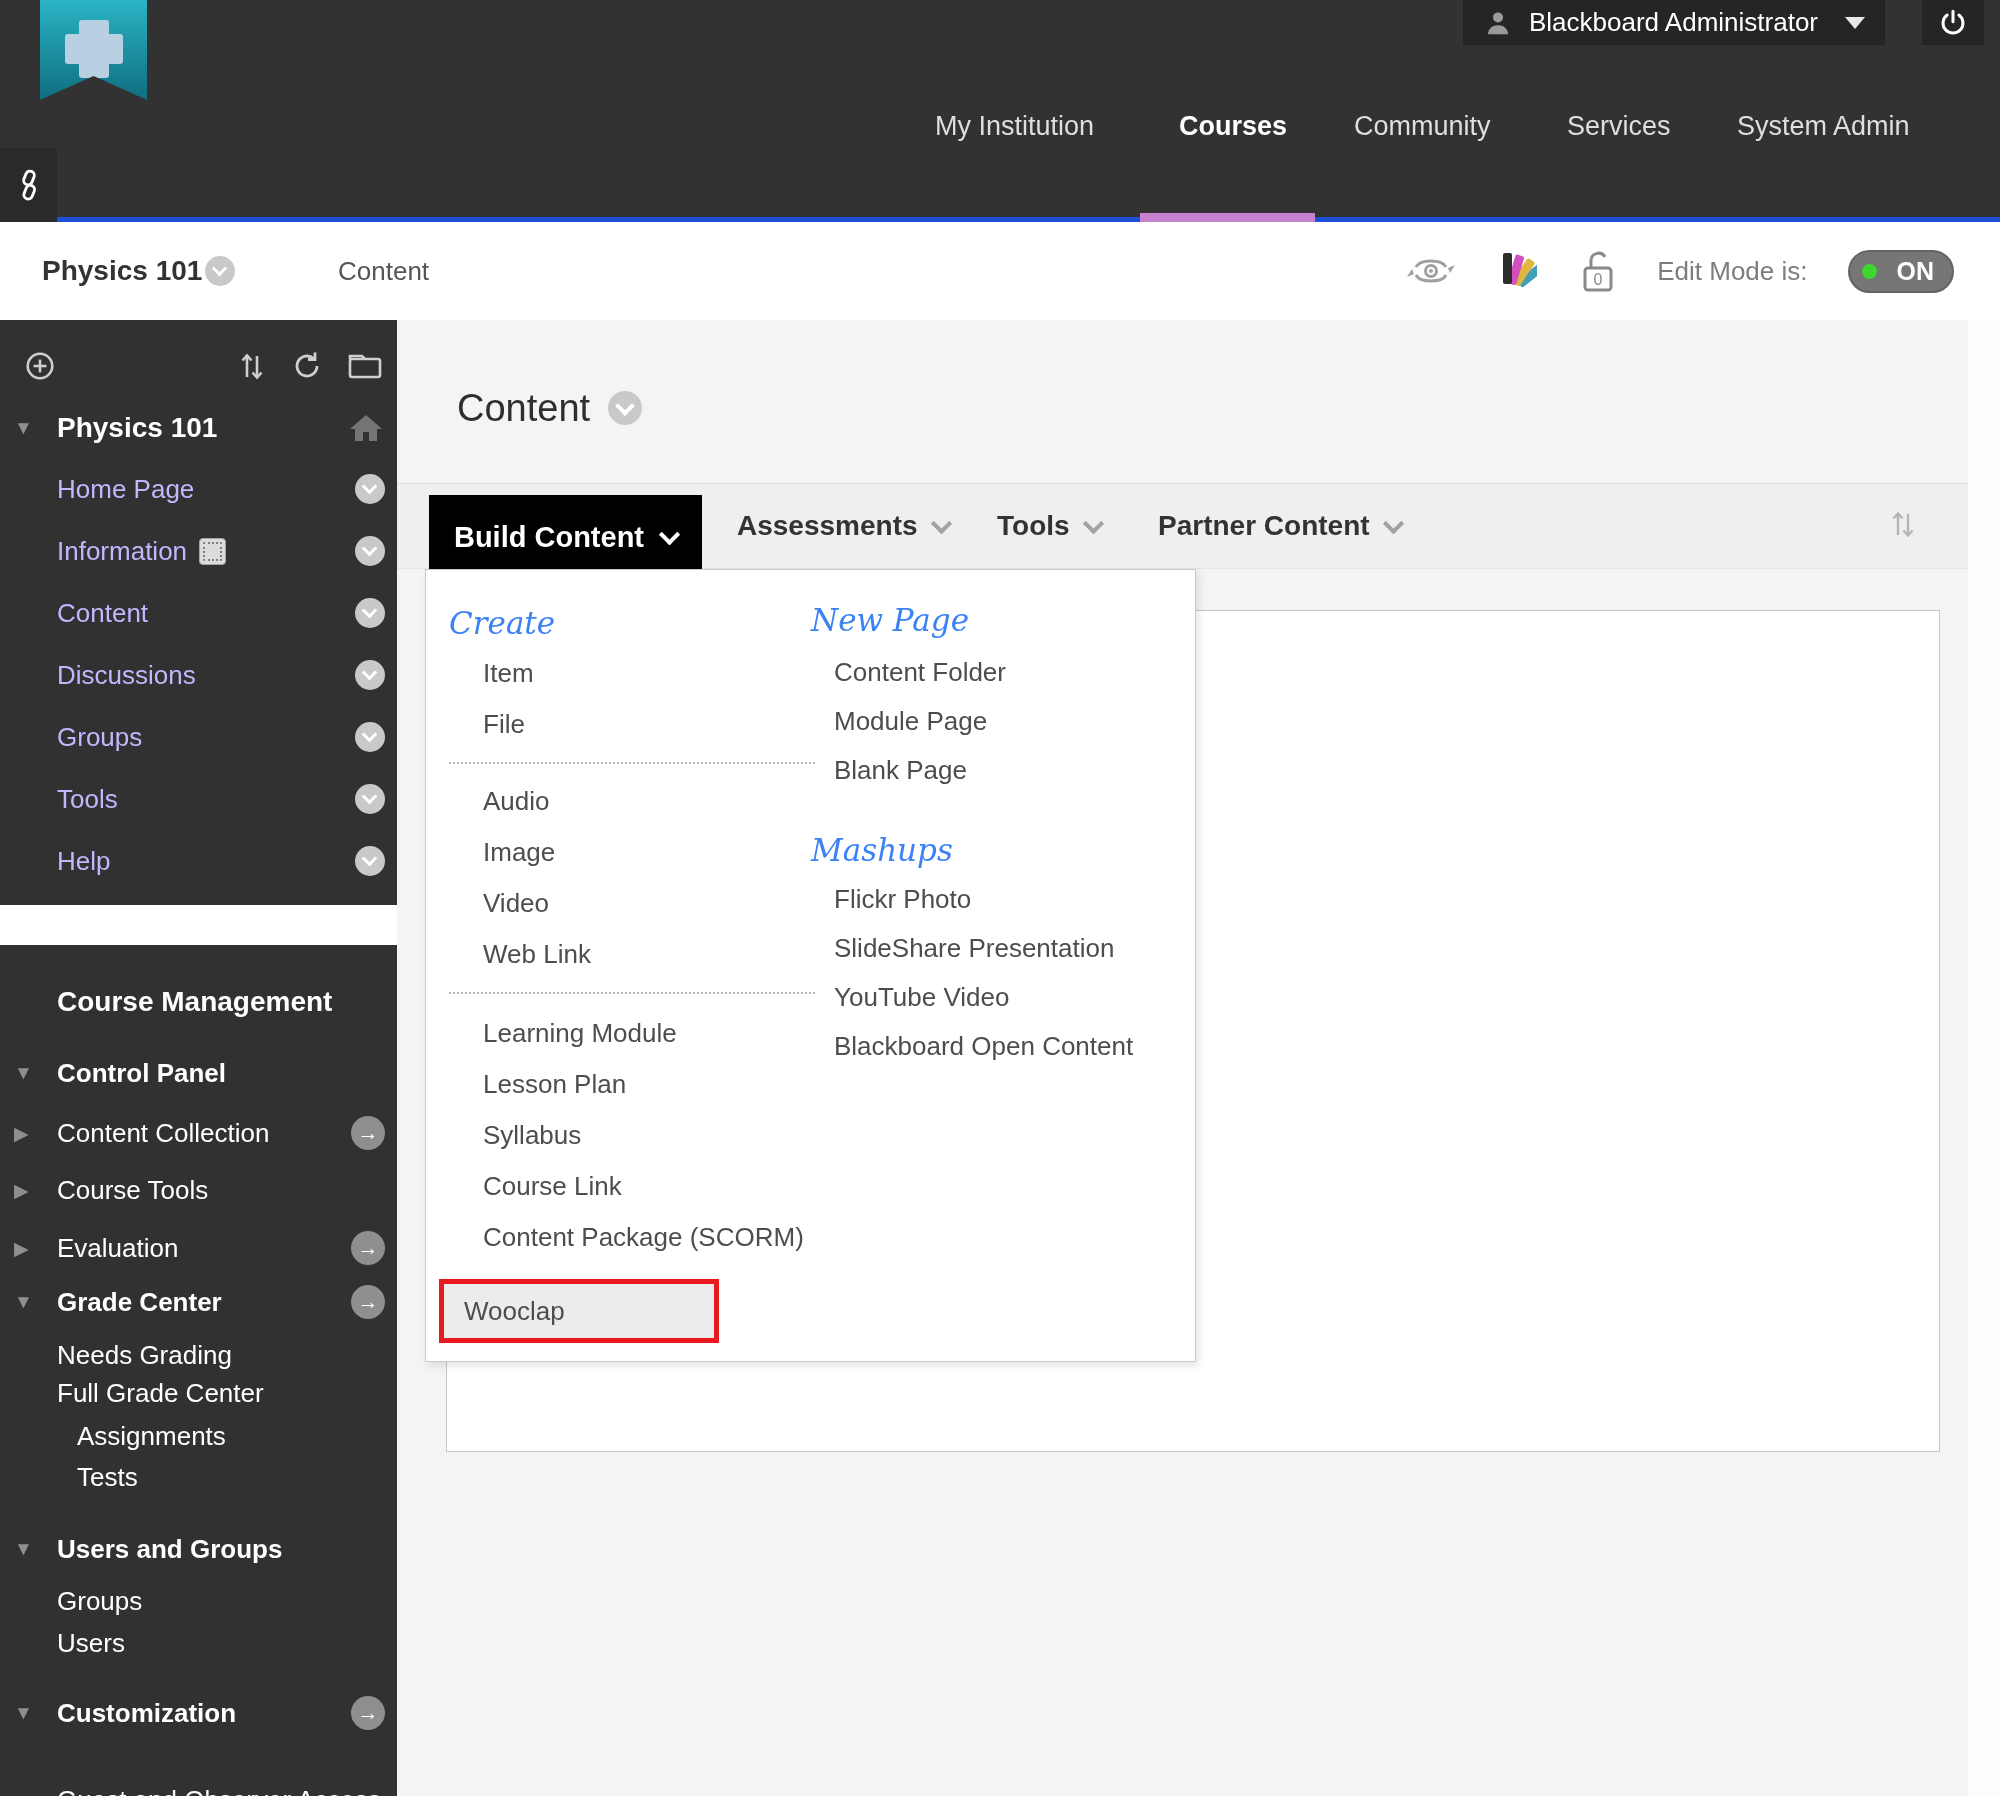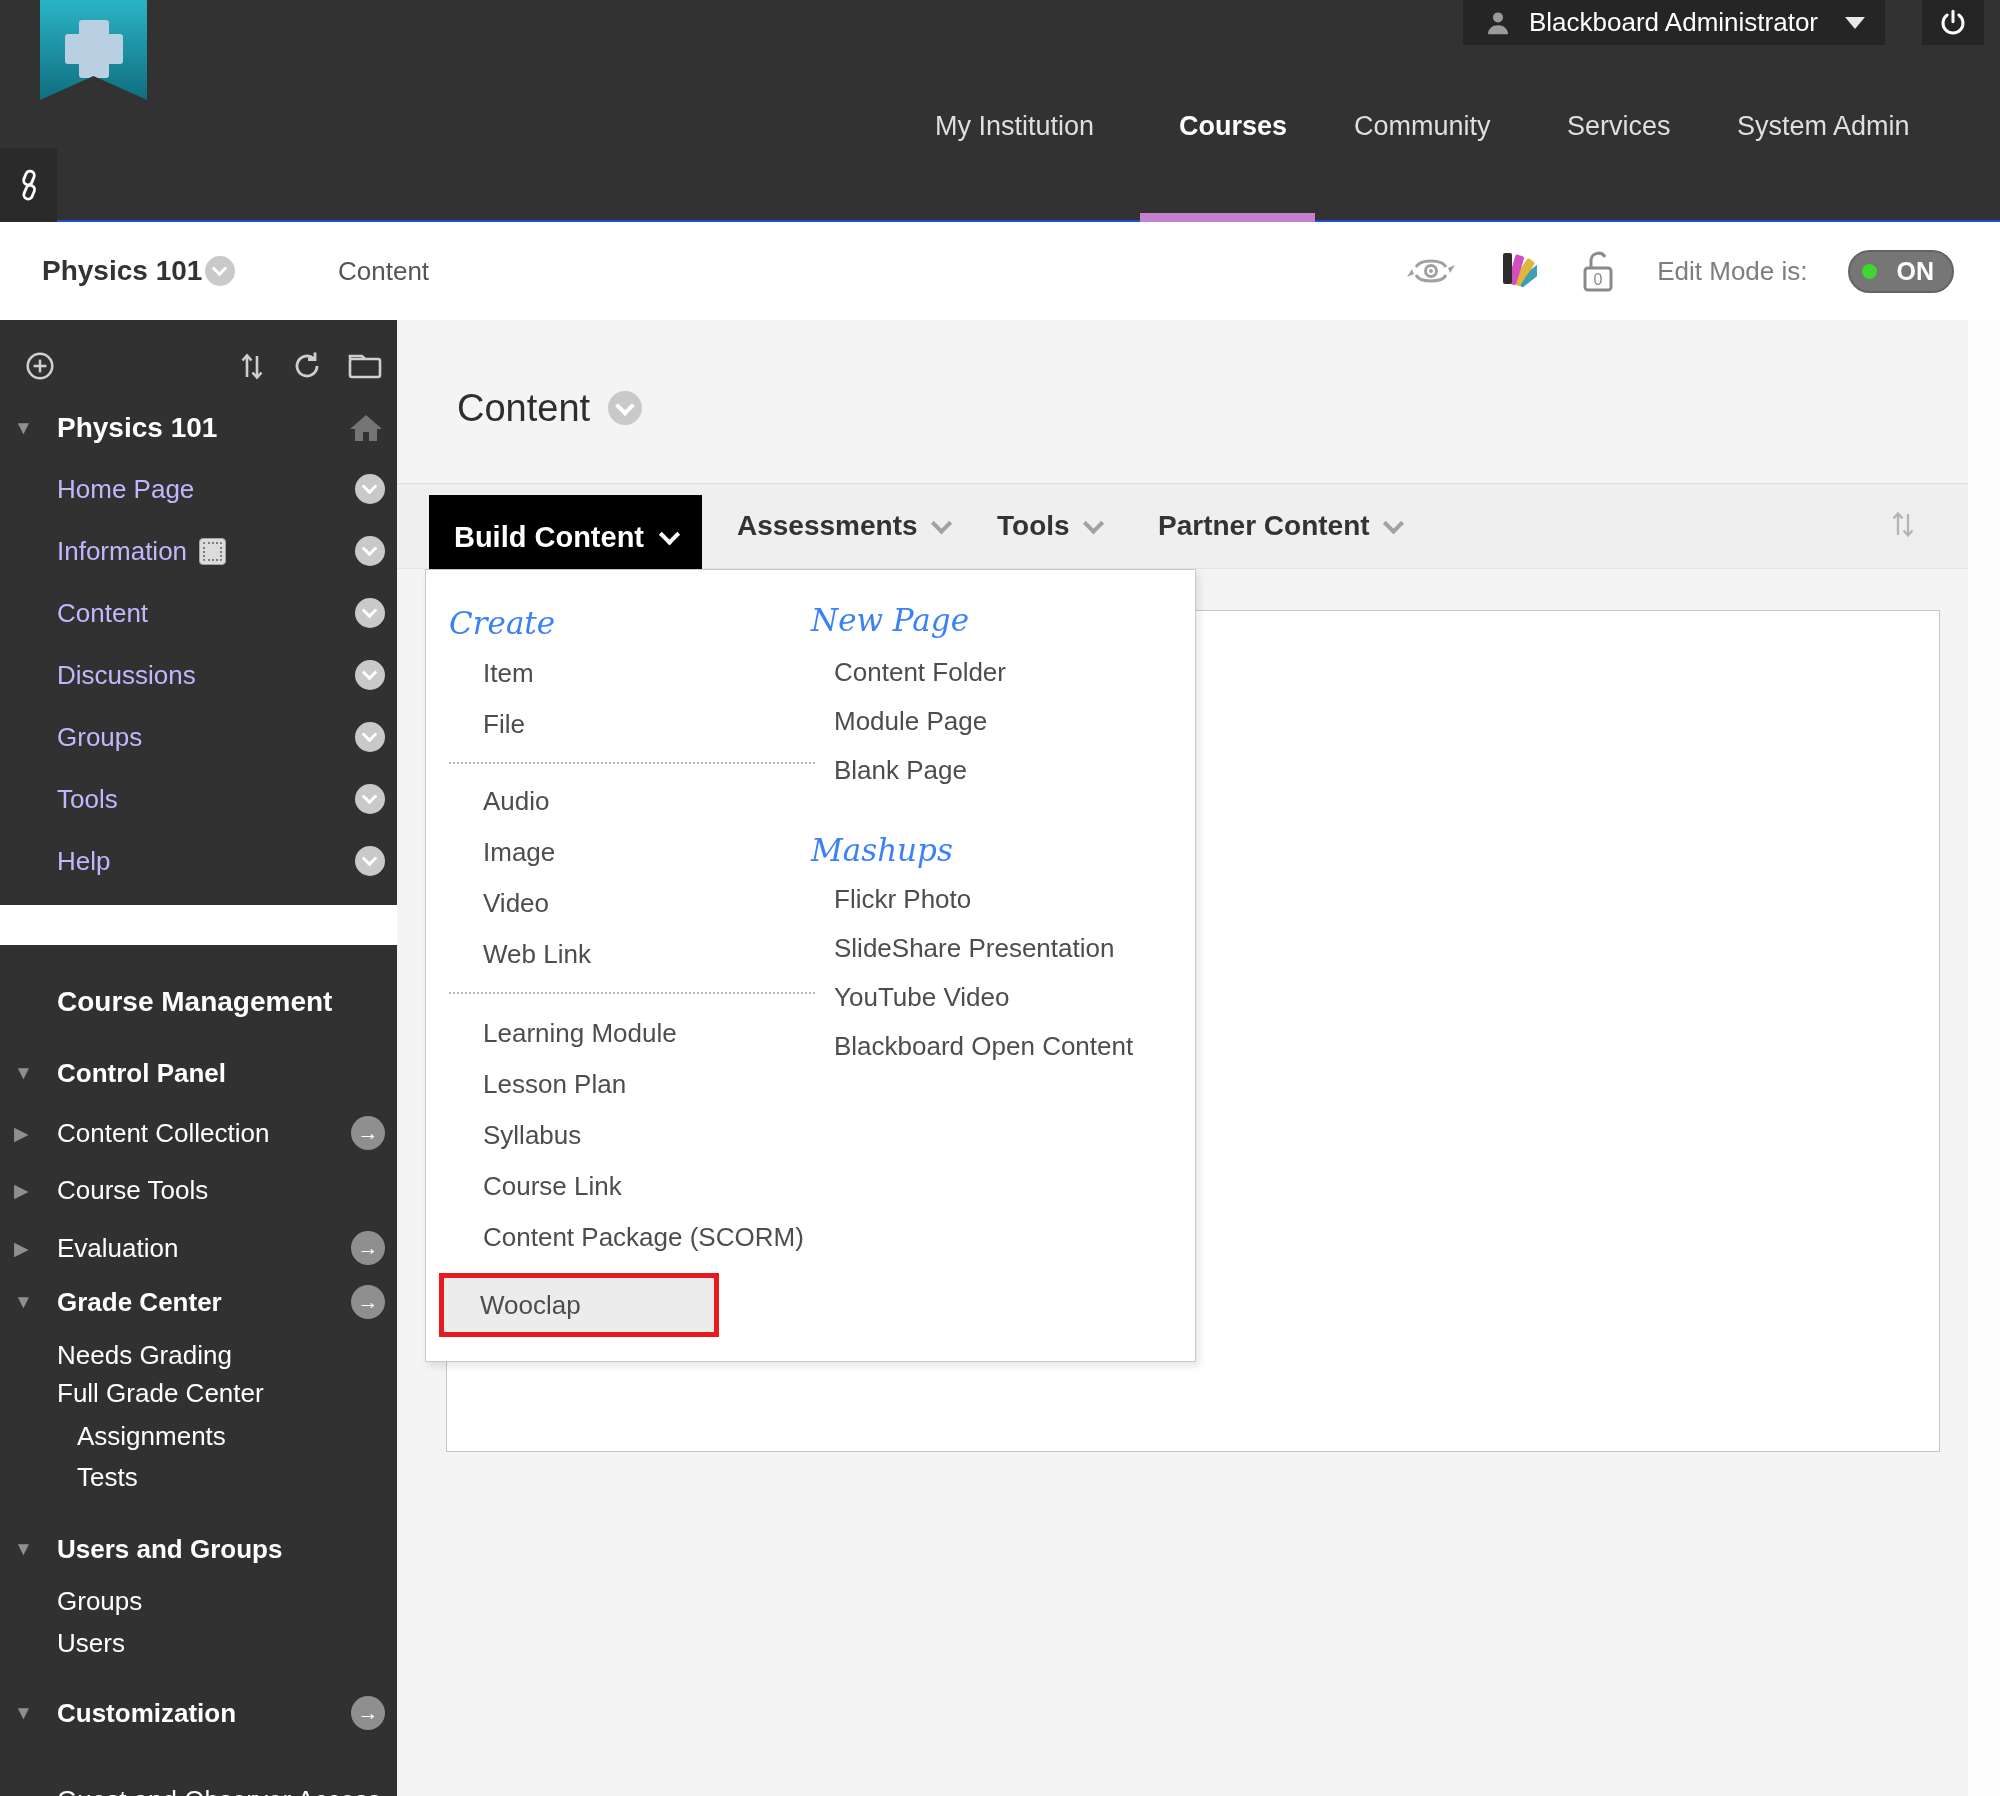--- a/index.html
+++ b/index.html
@@ -2,21 +2,21 @@
 <html><head>
 <meta charset="utf-8">
 <style>
   html,body{margin:0;padding:0}
   body{
     position:relative;width:2000px;height:1796px;overflow:hidden;
     background:#f4f4f4;font-family:"Liberation Sans",sans-serif;
     -webkit-font-smoothing:antialiased;
   }
   
-  .header{position:absolute;left:0;top:0;width:2000px;height:222px;background:#333232;border-bottom:2px solid #1d4ed8;box-sizing:border-box}
+  .header{position:absolute;left:0;top:0;width:2000px;height:222px;background:#333232;border-bottom:5px solid #1d4ed8;box-sizing:border-box}
   .logo{position:absolute;left:40px;top:0;width:107px;height:100px;
     background:linear-gradient(#2ab4c5,#0f6e80);
     clip-path:polygon(0 0,100% 0,100% 100%,50% 76%,0 100%);
     filter:drop-shadow(2px 2px 3px rgba(0,0,0,.4));}
   .logo .pv{position:absolute;left:39px;top:20px;width:30px;height:58px;background:#b9cfe2;border-radius:3px}
   .logo .ph{position:absolute;left:25px;top:34px;width:58px;height:30px;background:#b9cfe2;border-radius:3px}
   .user-box{position:absolute;left:1463px;top:0;width:422px;height:45px;background:#252525;display:flex;align-items:center;padding:0 20px;box-sizing:border-box;gap:16px;cursor:pointer}
   .user-name{color:#fff;font-size:26px;white-space:nowrap}
   .user-caret{margin-left:auto;width:0;height:0;border-left:10px solid transparent;border-right:10px solid transparent;border-top:12px solid #e8e8e8}
   .power-box{position:absolute;left:1922px;top:0;width:62px;height:45px;background:#252525;display:flex;align-items:center;justify-content:center;cursor:pointer}
@@ -76,21 +76,21 @@
   
   .dropdown{position:absolute;left:28px;top:249px;width:771px;height:793px;background:#fff;border:1px solid #c9c9c9;box-sizing:border-box;box-shadow:3px 4px 8px rgba(0,0,0,.10)}
   .dd-left{position:absolute;left:23px;top:0;width:366px;padding-top:28px}
   .dd-right{position:absolute;left:385px;top:0;width:360px;padding-top:22px}
   .dd-h{font-family:"DejaVu Serif","Liberation Serif",serif;font-style:italic;font-size:31px;color:#3b82f6;height:50px;display:flex;align-items:center}
   .dd-right .dd-h.first{height:56px}
   .dd-i{height:51px;display:flex;align-items:center;font-size:26px;color:#4d4d4d;padding-left:34px;cursor:pointer;white-space:nowrap}
   .dd-right .dd-i{height:49px;padding-left:23px}
   .dd-div{border-top:2px dotted #b9b9b9;margin:12px 0}
   .dd-i.lm{margin-top:14px}
-  .wooclap{margin-top:10px;margin-left:-10px;width:280px;height:64px;box-sizing:border-box;border:5px solid #e8191f;background:#ececec;display:flex;align-items:center;padding-left:36px;font-size:26px;color:#4d4d4d;cursor:pointer}
+  .wooclap{margin-top:16px;margin-left:-10px;width:280px;height:64px;box-sizing:border-box;border:5px solid #e8191f;background:#ececec;display:flex;align-items:center;padding-left:20px;font-size:26px;color:#4d4d4d;cursor:pointer}
   .dd-h2{margin-top:30px}
   svg{display:block}
 </style>
 </head>
 <body>
 
 <div class="header">
   <div class="logo">
     <span class="pv"></span>
     <span class="ph"></span>

